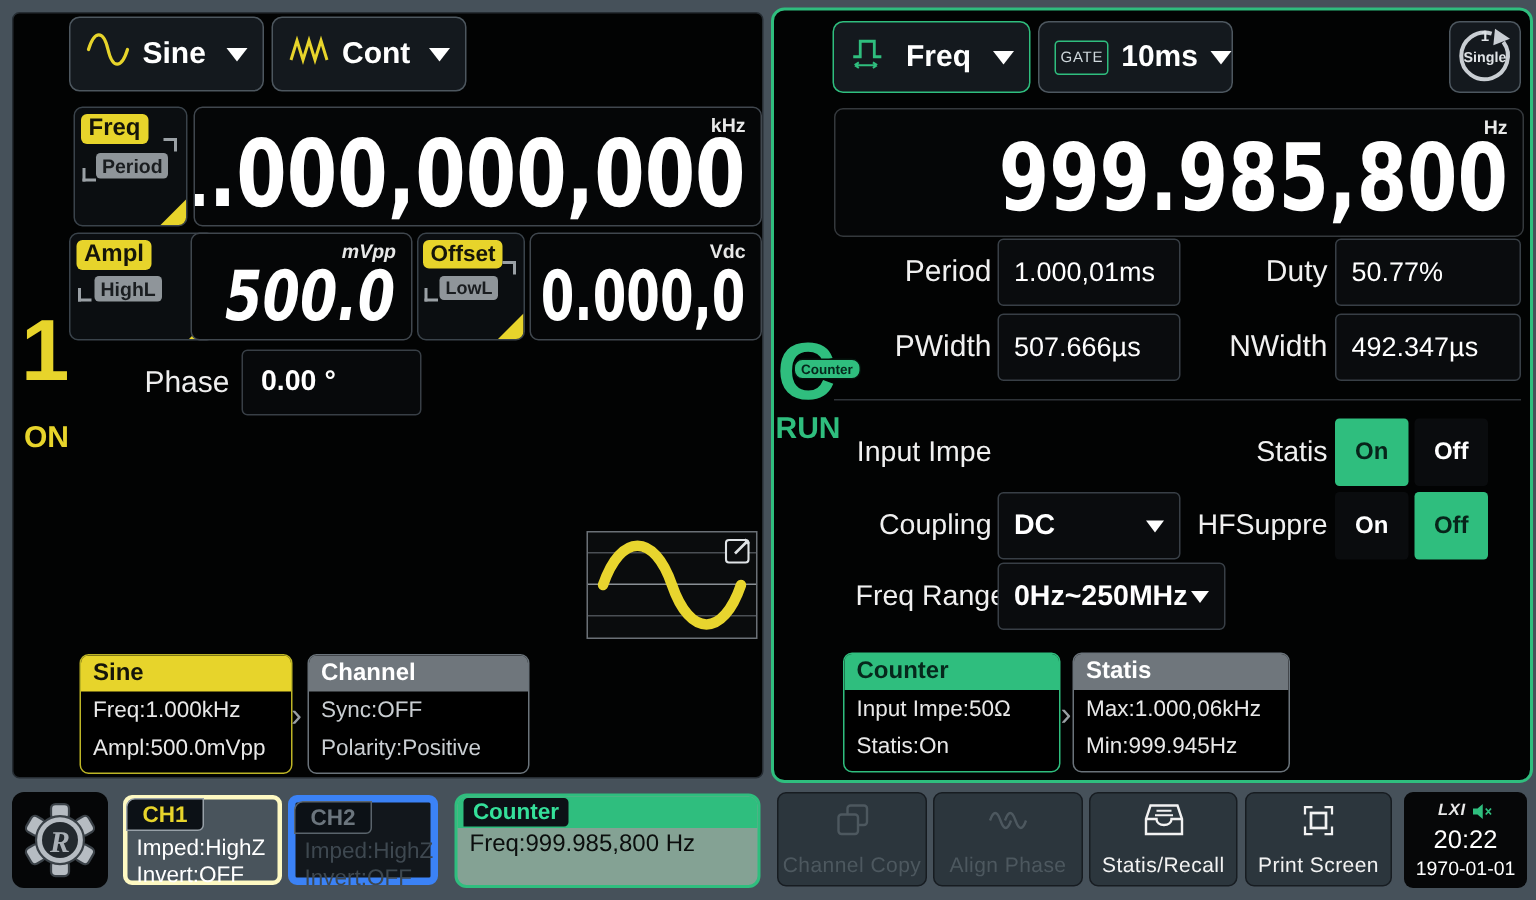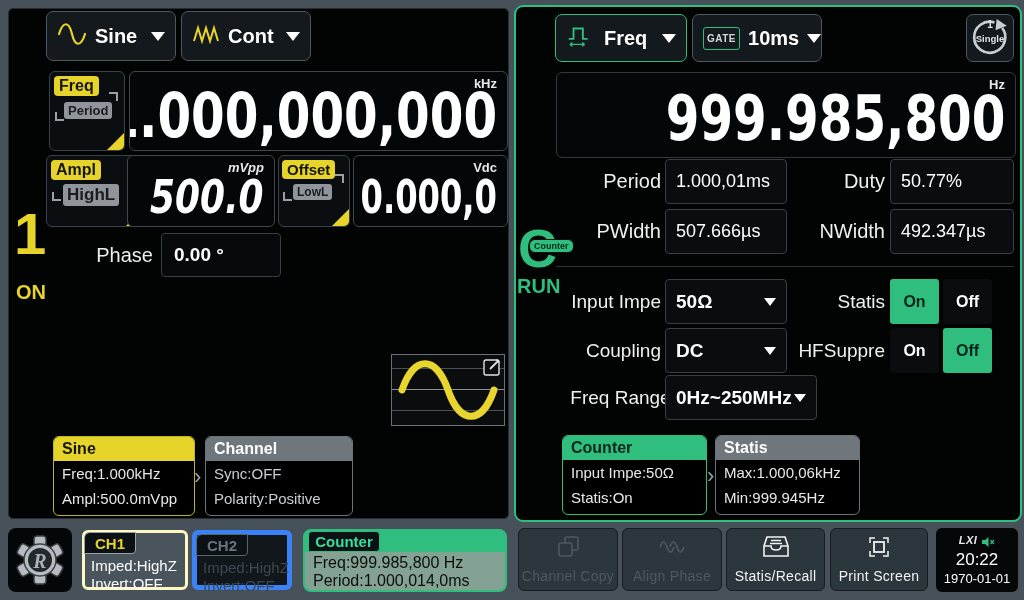--- a/index.html
+++ b/index.html
@@ -15,21 +15,21 @@
   .c-letter{position:absolute;left:2px;top:214px;font-size:54px;font-weight:bold;color:#2fbe7e;line-height:1;}
   .c-pill{position:absolute;left:13px;top:232px;background:#2fbe7e;color:#06281c;font-size:9px;font-weight:bold;
           padding:1px 4px;border-radius:6px;border:1px solid #04140d;}
   .c-run{position:absolute;left:1px;top:268px;font-size:20px;font-weight:bold;color:#2fbe7e;}
   
   .dd{position:absolute;display:flex;align-items:center;gap:8px;background:#14191e;border:1px solid #4d575f;
       border-radius:7px;color:#fff;font-weight:bold;font-size:20px;padding:0 10px;box-sizing:border-box;}
   .dd.green{border-color:#2fbe7e;}
   .caret{width:0;height:0;border-left:7px solid transparent;border-right:7px solid transparent;
          border-top:9px solid #fff;margin-left:auto;}
-  .gate-badge{border:1.5px solid #2fbe7e;border-radius:3px;color:#cfd8dc;font-size:10px;font-weight:bold;
+  .gate-badge{border:1.5px solid #2fbe7e;border-radius:3px;color:#cfd8dc;font-size:10px;font-weight:normal;
               padding:5px 3px;letter-spacing:.5px;}
   
   .param{position:absolute;background:#0b0e11;border:1px solid #3a434b;border-radius:6px;overflow:hidden;}
   .tag-y{position:absolute;background:#e7d42b;color:#15150a;font-weight:bold;border-radius:4px;padding:1px 5px;}
   .tag-g{position:absolute;background:#8f959a;color:#1a1d20;font-weight:bold;border-radius:3px;padding:1px 4px;}
   .cnr{position:absolute;width:7px;height:7px;}
   .cnr-a{border-top:2px solid #9aa0a5;border-right:2px solid #9aa0a5;}
   .cnr-b{border-left:2px solid #9aa0a5;border-bottom:2px solid #9aa0a5;}
   .tri{position:absolute;right:0;bottom:0;width:0;height:0;border-bottom:17px solid #e7d42b;border-left:17px solid transparent;}
   
@@ -141,21 +141,21 @@
       <span class="cnr cnr-b" style="left:5px;top:40px;"></span>
       <span class="tri"></span>
     </div>
     <div class="vbox" style="left:120px;top:62px;width:377px;height:78px;">
       <span class="unit">kHz</span>
       <span class="seg seg-xl">1.000,000,000</span>
     </div>
 
     <div class="param" style="left:37px;top:146px;width:76px;height:70px;padding-left:20px;">
       <span class="tag-y" style="left:4px;top:4px;font-size:16px;">Ampl</span>
-      <span class="tag-g" style="left:16px;top:28px;font-size:17px;">HighL</span>
+      <span class="tag-g" style="left:16px;top:28px;font-size:13px;">HighL</span>
       <span class="cnr cnr-a" style="top:18px;right:6px;"></span>
       <span class="cnr cnr-b" style="left:5px;top:36px;"></span>
       <span class="tri"></span>
     </div>
     <div class="vbox" style="left:118px;top:146px;width:146px;height:70px;font-style:italic;">
       <span class="unit">mVpp</span>
       <span class="seg seg-md" style="bottom:2px;">500.0</span>
     </div>
 
     <div class="param" style="left:269px;top:146px;width:70px;height:70px;">
@@ -243,24 +243,20 @@
     <div class="mlbl" style="left:264px;top:152px;width:105px;">Duty</div>
     <div class="mval" style="left:374px;top:152px;width:124px;height:45px;">50.77%</div>
     <div class="mlbl" style="left:40px;top:202px;width:105px;">PWidth</div>
     <div class="mval" style="left:149px;top:202px;width:122px;height:45px;">507.666µs</div>
     <div class="mlbl" style="left:264px;top:202px;width:105px;">NWidth</div>
     <div class="mval" style="left:374px;top:202px;width:124px;height:45px;">492.347µs</div>
 
     <div class="divider" style="left:40px;top:259px;width:458px;"></div>
 
     <div class="mlbl" style="left:30px;top:272px;width:115px;font-size:19px;">Input Impe</div>
-    <div class="sdd" style="left:149px;top:272px;width:122px;height:45px;">
-      <span>50Ω</span>
-      <span class="caret"></span>
-    </div>
     <div class="mlbl" style="left:264px;top:272px;width:105px;font-size:19px;">Statis</div>
     <div class="tgl active" style="left:374px;top:272px;width:49px;height:45px;">On</div>
     <div class="tgl idle" style="left:427px;top:272px;width:49px;height:45px;">Off</div>
 
     <div class="mlbl" style="left:30px;top:321px;width:115px;font-size:19px;">Coupling</div>
     <div class="sdd" style="left:149px;top:321px;width:122px;height:45px;">
       <span>DC</span>
       <span class="caret"></span>
     </div>
     <div class="mlbl" style="left:240px;top:321px;width:129px;font-size:19px;">HFSuppre</div>
@@ -313,21 +309,20 @@
   <div class="chbox ch2">
     <div class="tab">CH2</div>
     <div class="l1">Imped:HighZ</div>
     <div class="l2">Invert:OFF</div>
   </div>
 
   <div class="cbox">
     <div class="strip"></div>
     <div class="tab">Counter</div>
     <div class="l1">Freq:999.985,800 Hz</div>
-    <div class="l2">Period:1.000,014,0ms</div>
   </div>
 
   <div class="bbtn disabled" style="left:518px;width:100px;">
     <svg width="28" height="26" viewBox="0 0 28 26">
       <rect x="11" y="3" width="13" height="13" rx="2" fill="none" stroke="currentColor" stroke-width="1.6"></rect>
       <rect x="5" y="9" width="13" height="13" rx="2" fill="#2c363d" stroke="currentColor" stroke-width="1.6"></rect>
     </svg>
     <div class="lb">Channel Copy</div>
   </div>
 

